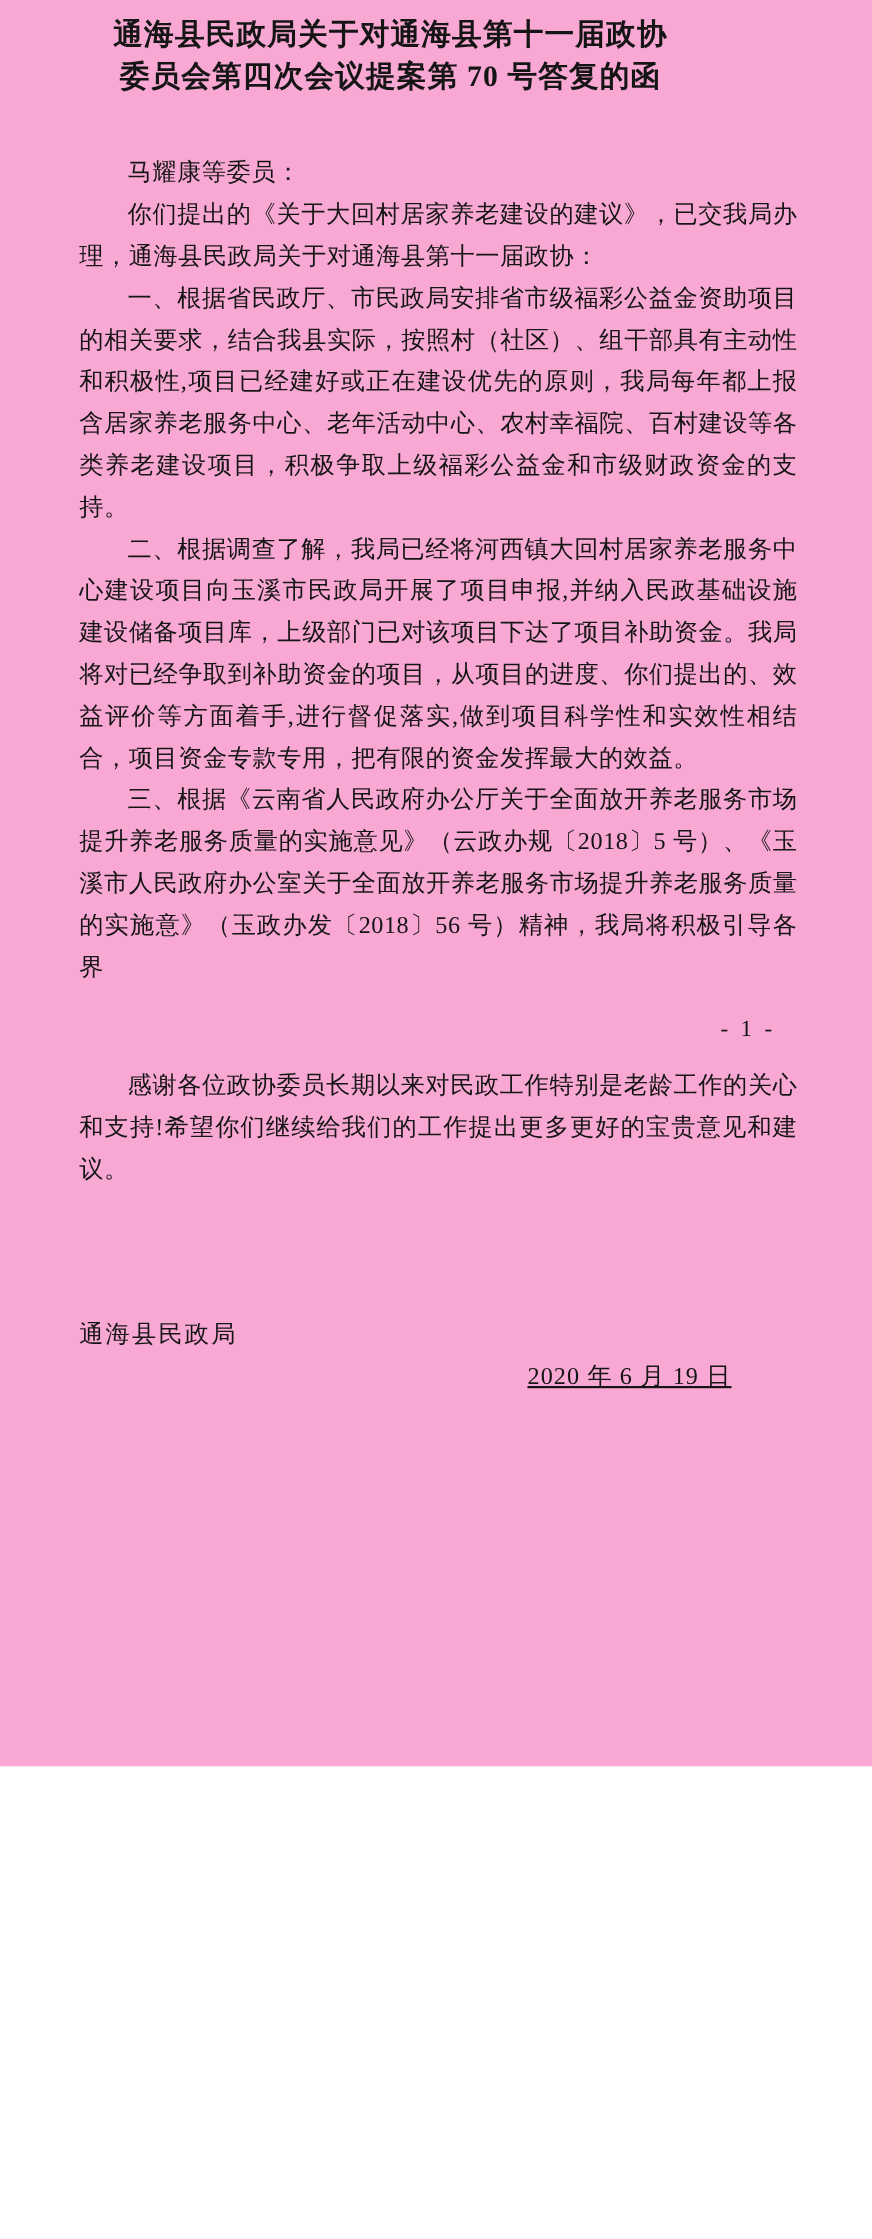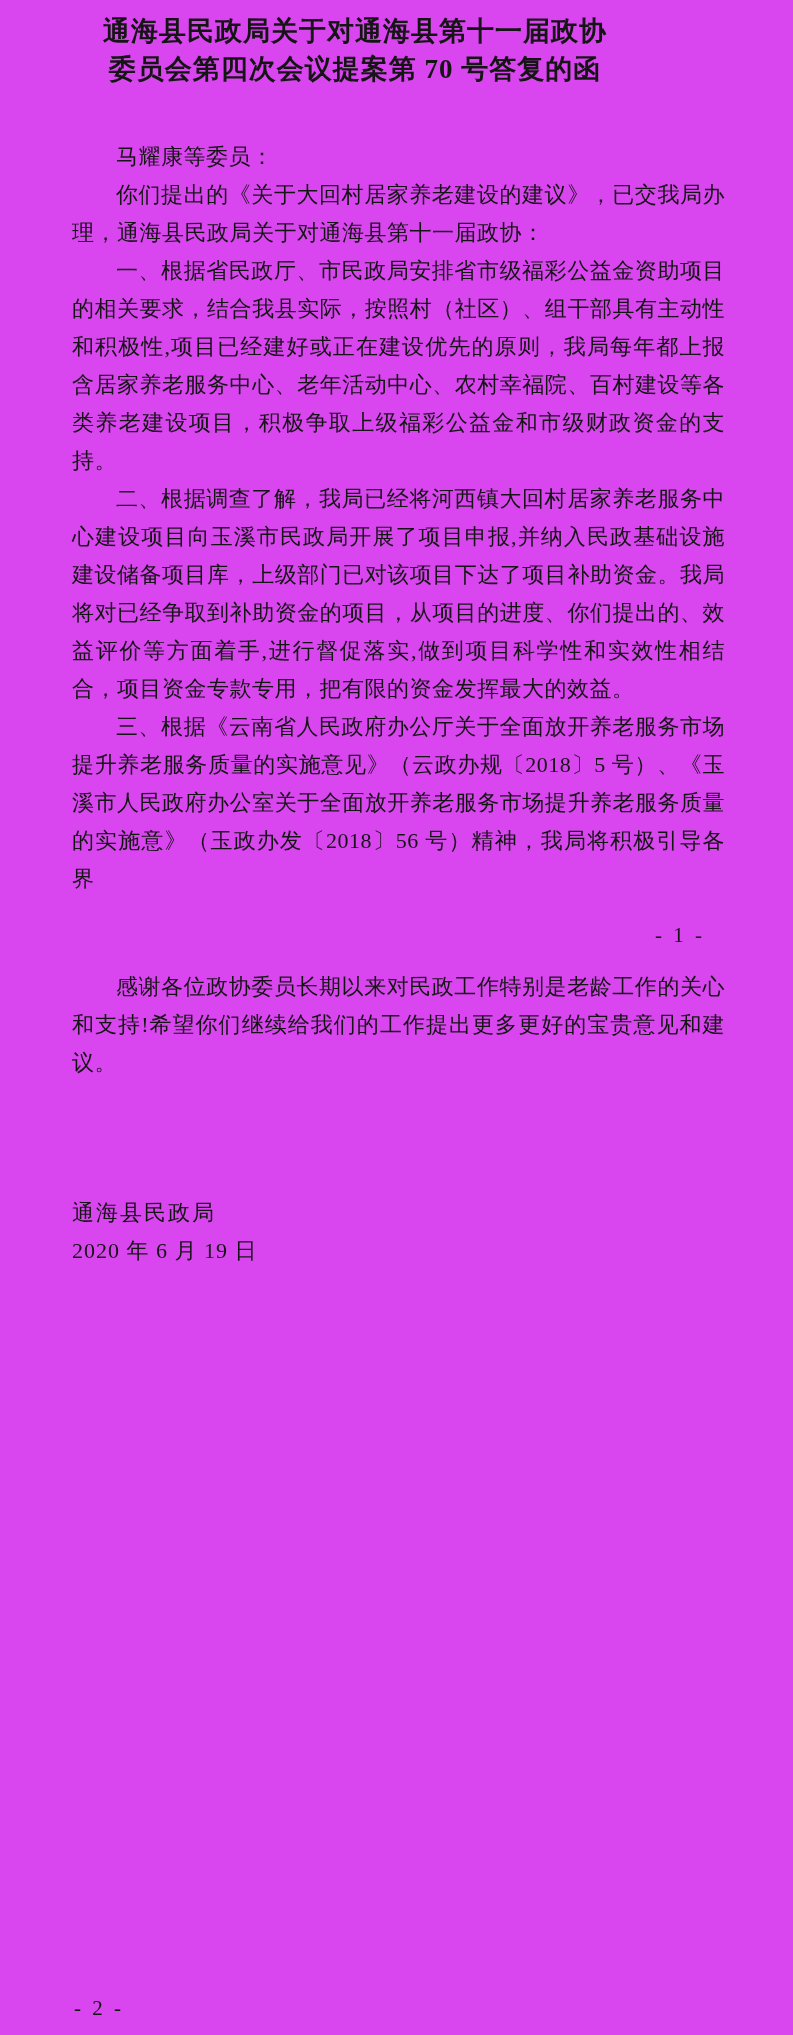--- a/index.html
+++ b/index.html
@@ -3,22 +3,22 @@
 <meta charset="utf-8">
 <style>
   html, body {
     margin: 0;
     padding: 0;
     background: #ffffff;
   }
   .page {
     position: relative;
     width: 793px;
-    height: 2035px;
-    background: #d946ef;
+    height: 1606px;
+    background: #f9a8d4;
     color: #151515;
     font-family: "Liberation Serif", "DejaVu Serif", serif;
     overflow: hidden;
   }
   .title-block {
     padding-top: 12px;
     width: 710px;
     text-align: center;
     font-weight: bold;
     font-size: 27px;
@@ -54,23 +54,24 @@
     letter-spacing: 3px;
   }
   .signature-block {
     margin-top: 112px;
   }
   .sig-line {
     padding-right: 80px;
     letter-spacing: 2px;
   }
   .date-line {
-    text-align: left;
+    text-align: right;
     padding-right: 60px;
     letter-spacing: 1px;
+    text-decoration: underline;
   }
   .page-marker-2 {
     position: absolute;
     left: 74px;
     top: 1996px;
     font-size: 21px;
     letter-spacing: 3px;
   }
 </style>
 </head>

